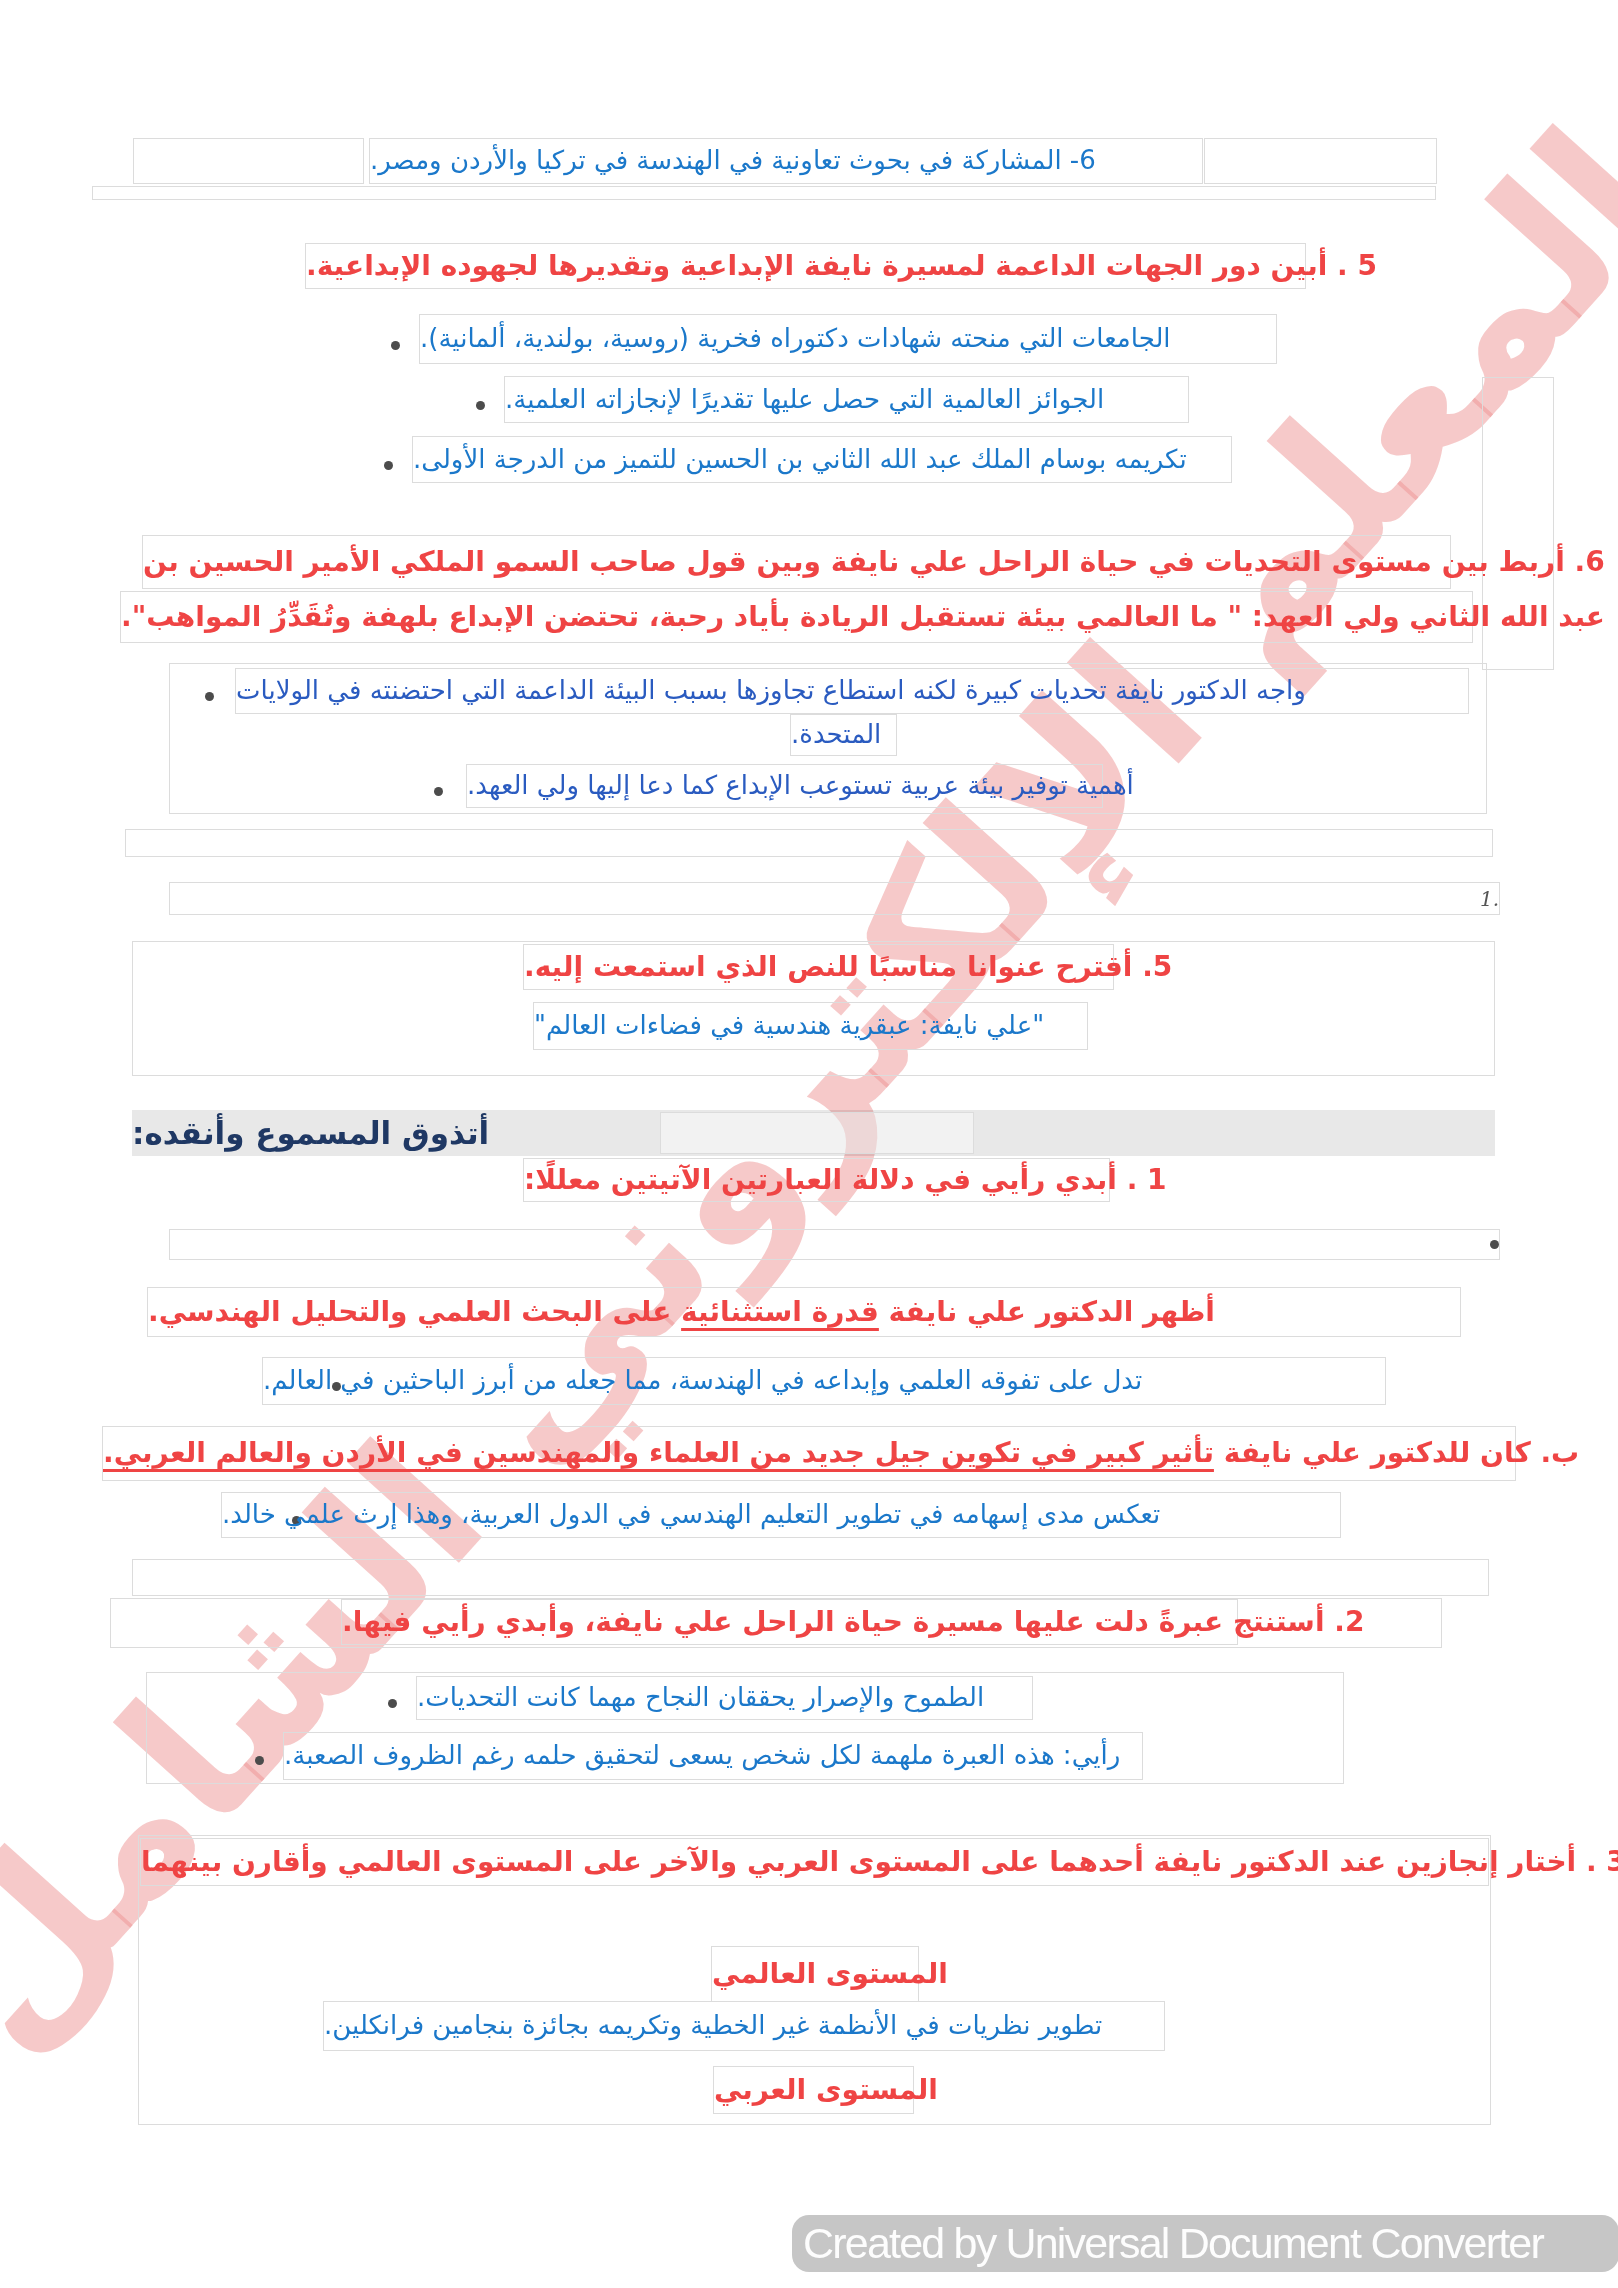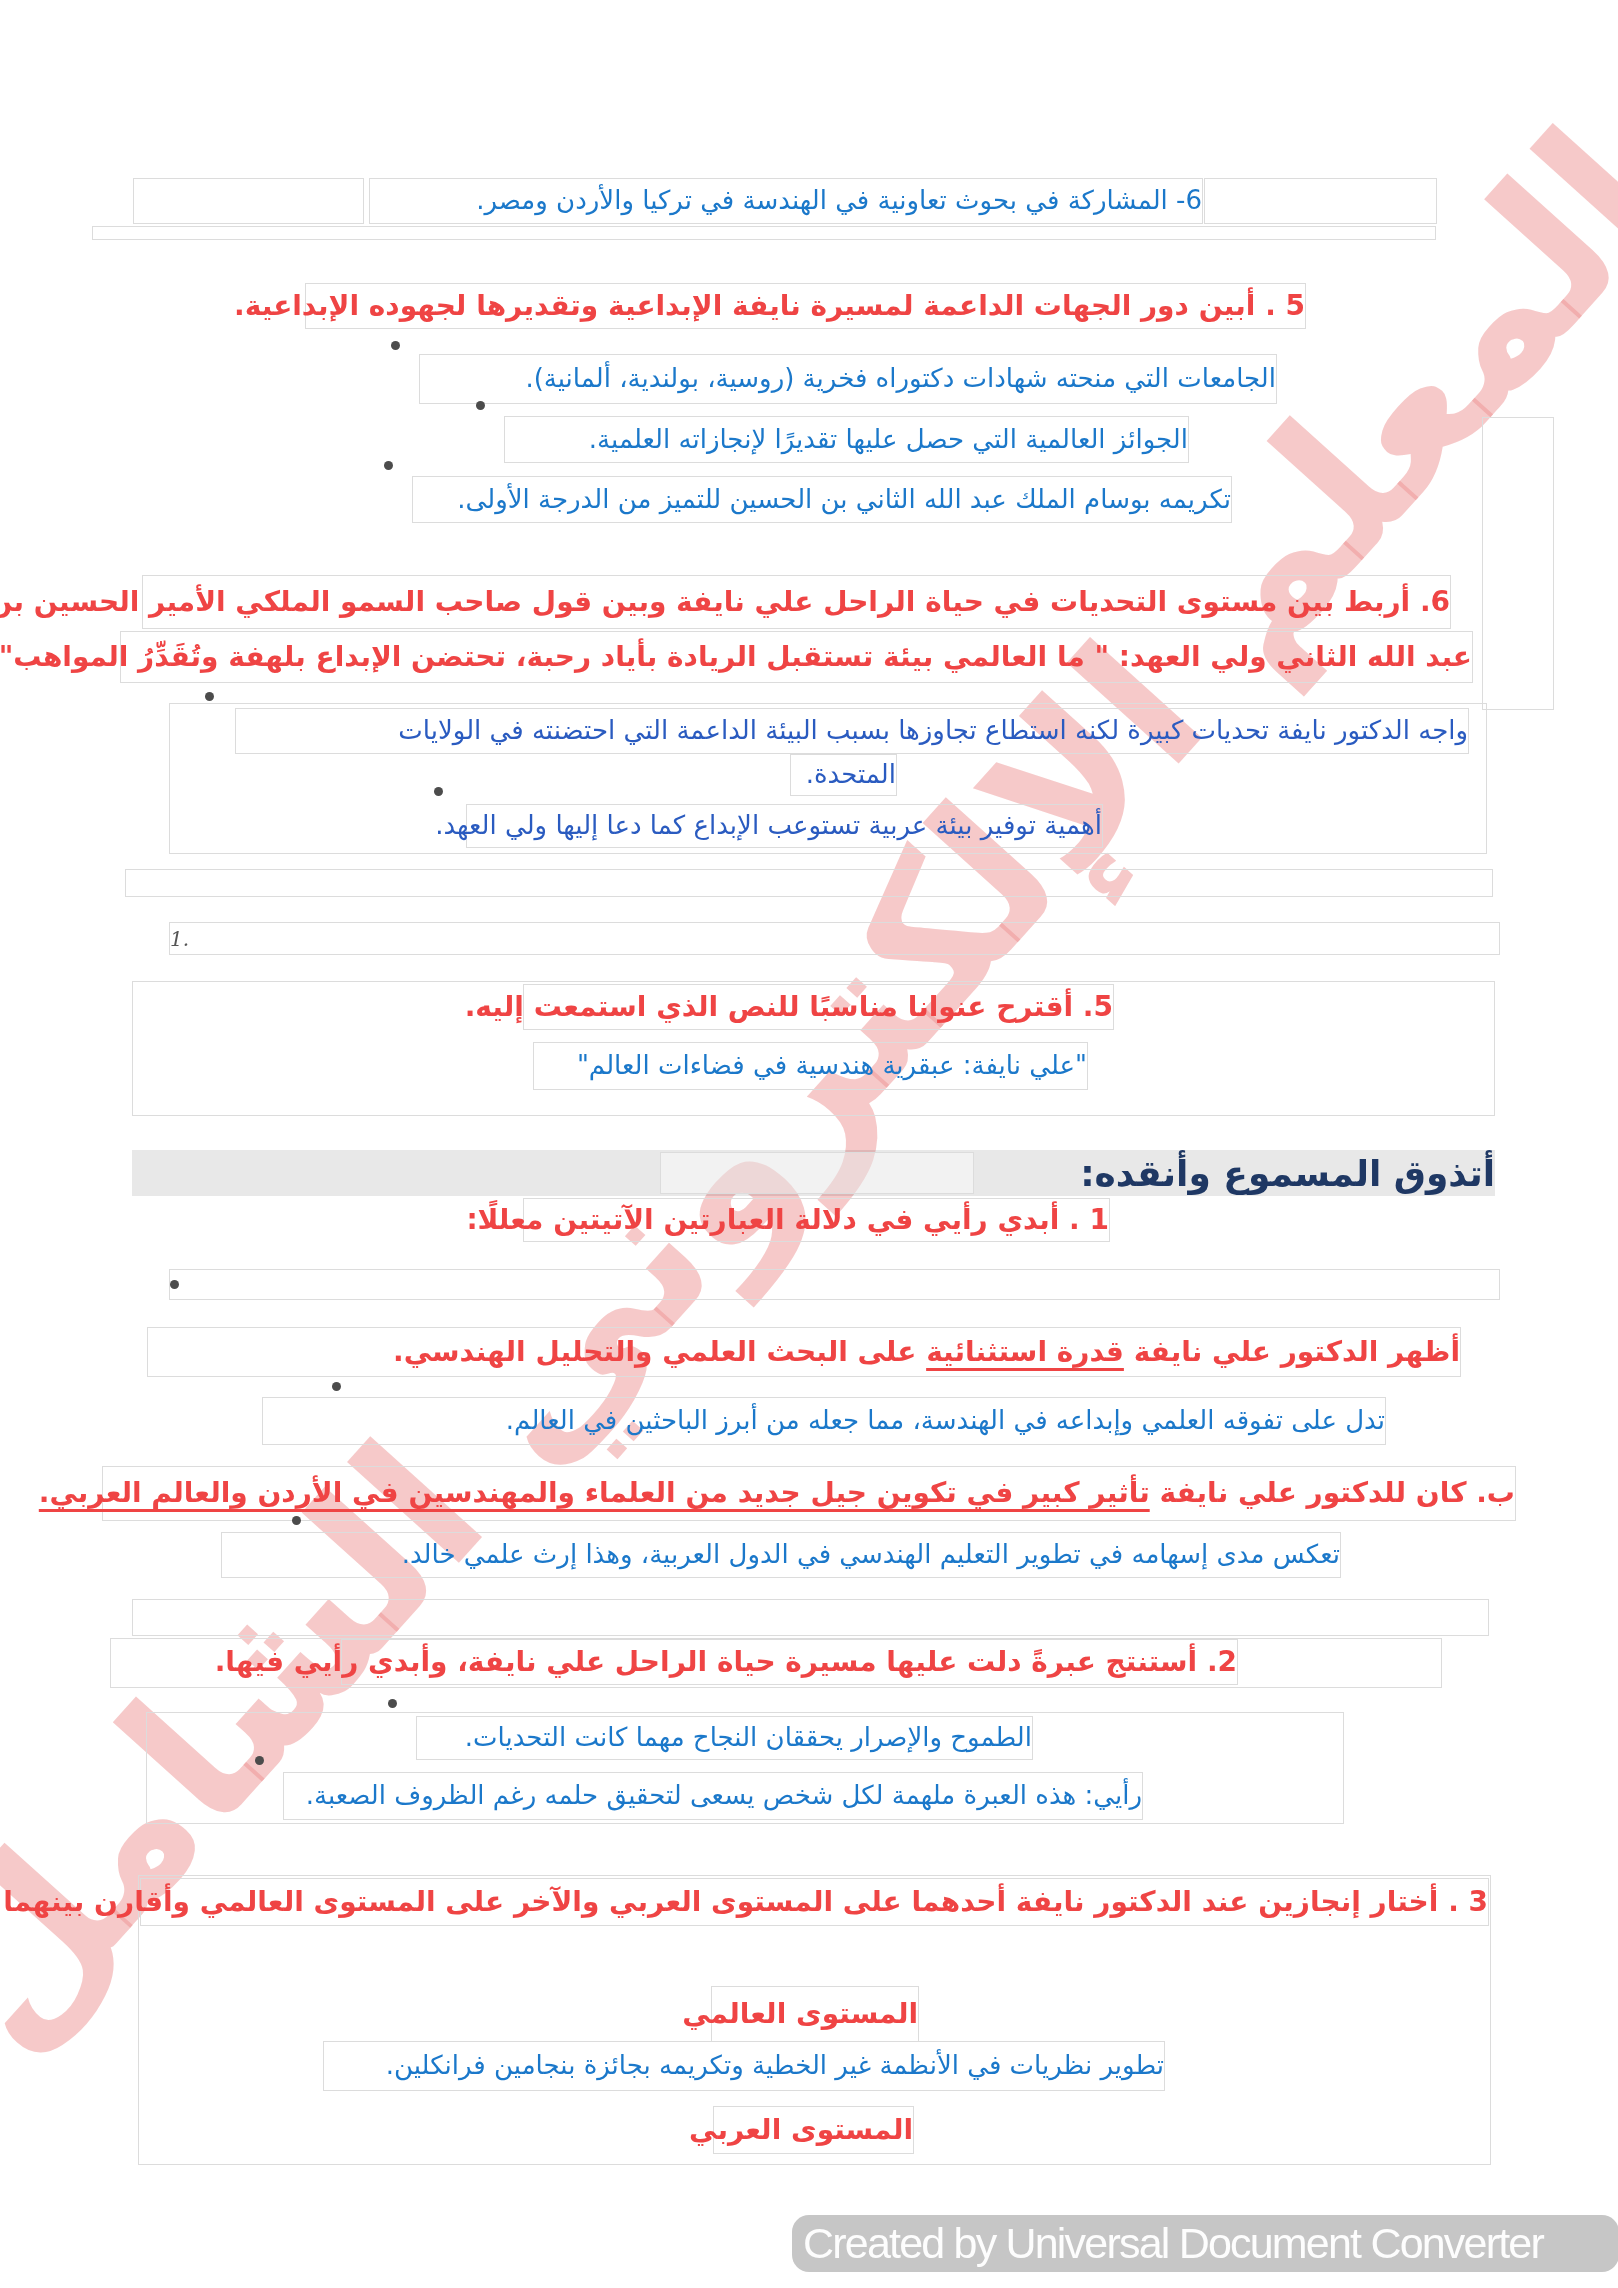--- a/index.html
+++ b/index.html
@@ -1,25 +1,25 @@
 <!DOCTYPE html>
 <html lang="ar" style="font-size:14.8px"><head>
 <meta charset="utf-8">
 <style>
   html,body{margin:0;padding:0;background:#ffffff;}
   #page{position:relative;width:1619px;height:2289px;background:#ffffff;overflow:hidden;
         font-family:"DejaVu Sans",sans-serif;}
   .b{position:absolute;border:0.9px solid #dcdcdc;box-sizing:border-box;
-     display:flex;align-items:center;justify-content:flex-start;background:transparent;margin-top:40px;}
+     display:flex;align-items:center;justify-content:flex-end;background:transparent;}
   .noborder{border:none;}
   .ar{direction:rtl;text-align:center;white-space:nowrap;}
   .blk{color:#ef4444;font-weight:bold;font-size:28px;line-height:1.3;}
   .blu{color:#1b78ca;font-size:26px;line-height:1.3;}
   .roy{color:#2a5bc0;}
-  .navy{color:#1f3864;font-weight:bold;font-size:36px;}
+  .navy{color:#1f3864;font-weight:bold;font-size:31px;}
   .und{text-decoration:underline;text-decoration-thickness:2.8px;text-underline-offset:7.4px;}
   .dot{position:absolute;width:9.2px;height:9.2px;border-radius:50%;background:#4c4c4c;z-index:2;}
   .small-num{color:#555;font-size:20px;font-family:"DejaVu Serif",serif;font-style:italic;}
   .headstrip{background:rgba(0,0,0,0.09);}
   .headinner{background:rgba(255,255,255,0.45);}
   .watermark{position:absolute;left:-498px;top:978px;width:2584px;height:222px;
              line-height:222px;text-align:center;font-size:198px;font-weight:bold;
              white-space:nowrap;direction:rtl;color:rgba(238,148,148,0.50);
              transform:rotate(-48deg);transform-origin:center;z-index:0;pointer-events:none;}
   .content{z-index:1;}

